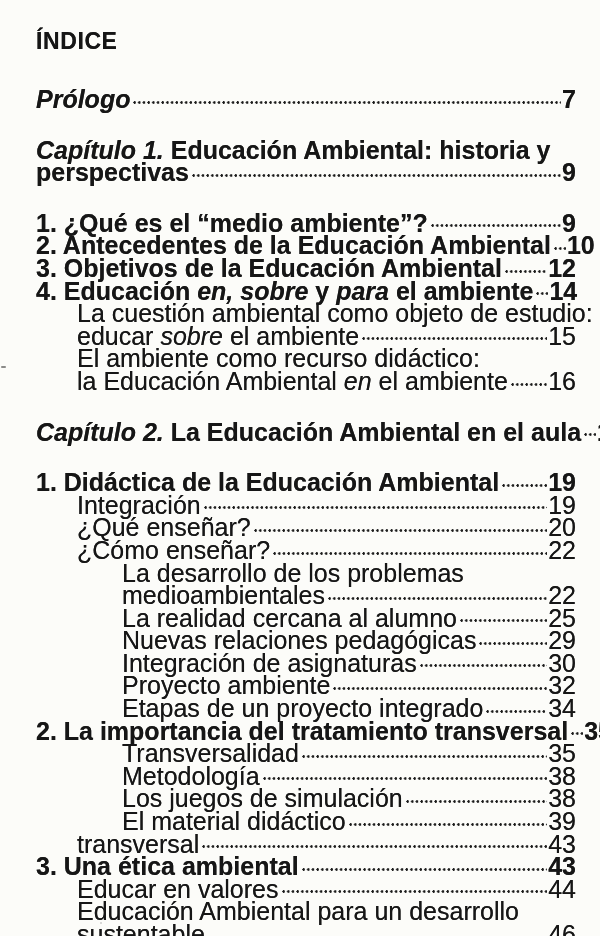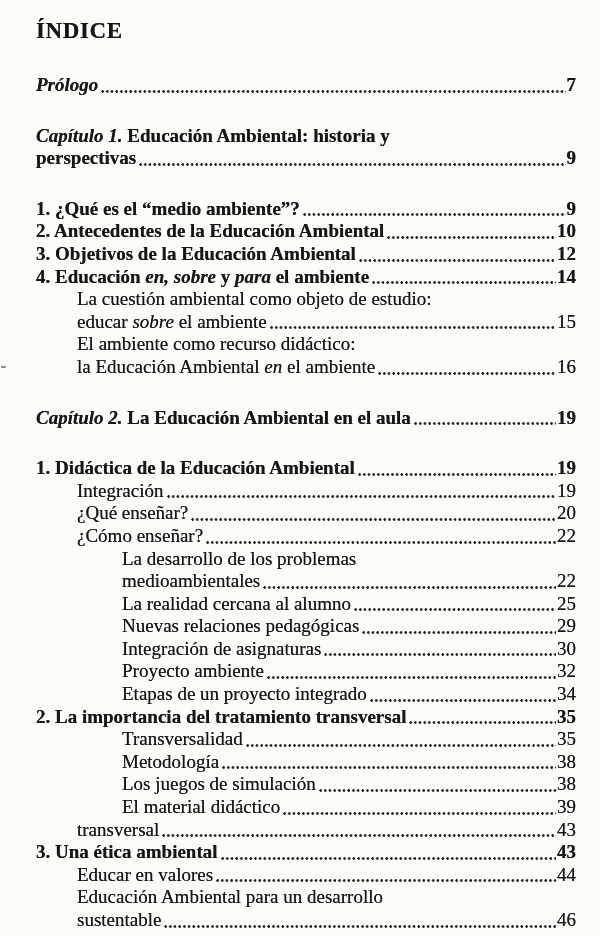--- a/index.html
+++ b/index.html
@@ -2,42 +2,42 @@
 <html><head>
 <meta charset="utf-8">
 <style>
   html,body{margin:0;padding:0;background:#e8e8e4;}
   .page{
     position:relative;
     width:600px;height:936px;
     margin:0 auto;
     background:#fcfcf9;
     color:#161616;
-    font-family:Liberation Serif, serif;
-    padding:18px 24px 0 36px;
+    font-family:Liberation Sans, sans-serif;
+    padding:28px 24px 0 36px;
     box-sizing:border-box;
     overflow:hidden;
     text-shadow:0 0 0.45px rgba(15,15,15,0.75);
   }
   .title{
     font-size:23px;
     font-weight:700;
     margin:0 0 30px 0;
     letter-spacing:0.6px;
   }
   .toc{display:block;}
   .entry{display:block;}
   .entry.space-before{margin-top:28px;}
   .entry.indent-1{padding-left:41px;}
   .entry.indent-2{padding-left:86px;}
   .row{
     display:flex;
     align-items:baseline;
     height:22.6px;
-    font-size:19px;
+    font-size:25px;
     white-space:nowrap;
   }
   .label{flex:0 0 auto;}
   .leader{
     flex:1 1 auto;
     align-self:stretch;
     min-width:12px;
     margin:0 1px 0 3px;
     background-image:radial-gradient(circle at 1.6px 1.5px,#1b1b1b 1.05px,rgba(0,0,0,0) 1.55px);
     background-size:4.7px 3px;

